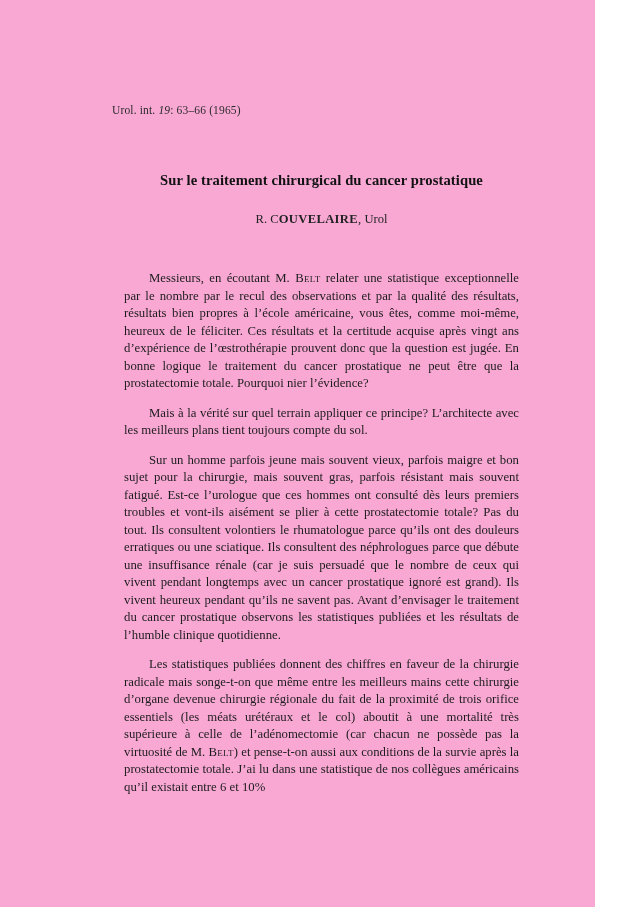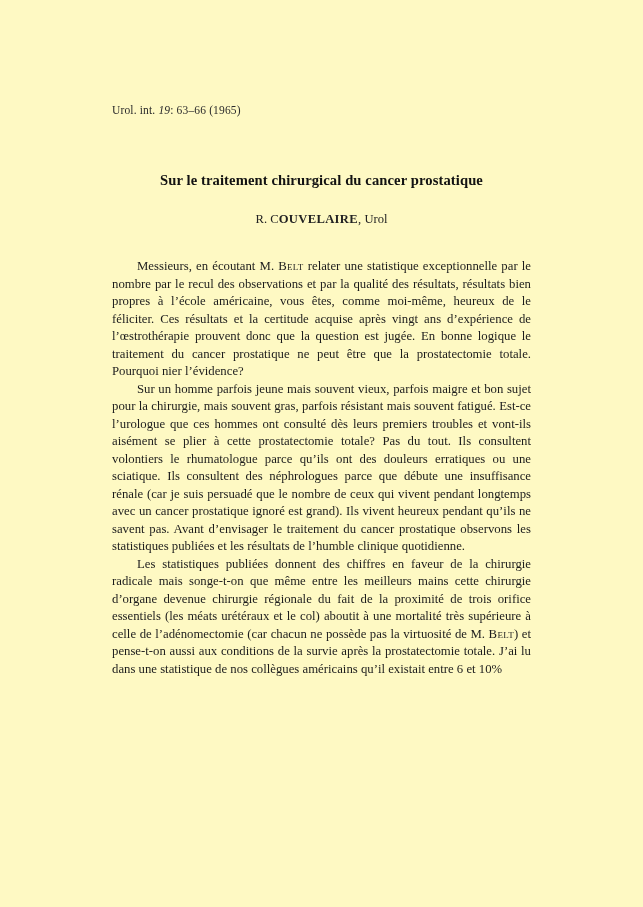--- a/index.html
+++ b/index.html
@@ -2,23 +2,23 @@
 <html><head>
 <meta charset="utf-8">
 <style>
   html, body {
     margin: 0;
     padding: 0;
     background: #ffffff;
   }
   .page {
     position: relative;
-    width: 643px;
+    width: 595px;
     height: 907px;
-    background: #fef9c3;
+    background: #f9a8d4;
     overflow: hidden;
     font-family: "Liberation Serif", "DejaVu Serif", serif;
     color: #1a1a1a;
   }
 
   
   .journal-line {
     position: absolute;
     left: 112px;
     top: 104px;
@@ -61,21 +61,21 @@
   }
 
   
   .body-column {
     position: absolute;
     left: 112px;
     top: 258px;
     width: 419px;
   }
   .body-column p {
-    margin: 0;
+    margin: 12px;
     text-indent: 25px;
     text-align: justify;
     font-size: 12.75px;
     line-height: 17.5px;
     color: #1c1c1c;
     hyphens: manual;
   }
   .body-column p .sc {
     font-variant: small-caps;
     letter-spacing: 0.3px;
@@ -94,17 +94,18 @@
   </div>
 
   <div class="article-title">Sur le traitement chirurgical du cancer prostatique</div>
 
   <div class="byline">
     <span>R. C</span><span class="smallcaps">OUVELAIRE</span><span>, Urol</span>
   </div>
 
   <div class="body-column">
       <p><span>Messieurs, en écoutant M. </span><span class="sc">Belt</span><span> relater une statistique exceptionnelle par le nombre par le recul des observations et par la qualité des résultats, résultats bien propres à l’école américaine, vous êtes, comme moi-même, heureux de le féliciter. Ces résultats et la certitude acquise après vingt ans d’expérience de l’œstrothérapie prouvent donc que la question est jugée. En bonne logique le traitement du cancer prostatique ne peut être que la prostatectomie totale. Pourquoi nier l’évidence?</span></p>
+      <p><span>Mais à la vérité sur quel terrain appliquer ce principe? L’architecte avec les meilleurs plans tient toujours compte du sol.</span></p>
       <p><span>Sur un homme parfois jeune mais souvent vieux, parfois maigre et bon sujet pour la chirurgie, mais souvent gras, parfois résistant mais souvent fatigué. Est-ce l’urologue que ces hommes ont consulté dès leurs premiers troubles et vont-ils aisément se plier à cette prostatectomie totale? Pas du tout. Ils consultent volontiers le rhumatologue parce qu’ils ont des douleurs erratiques ou une sciatique. Ils consultent des néphrologues parce que débute une insuffisance rénale (car je suis persuadé que le nombre de ceux qui vivent pendant longtemps avec un cancer prostatique ignoré est grand). Ils vivent heureux pendant qu’ils ne savent pas. Avant d’envisager le traitement du cancer prostatique observons les statistiques publiées et les résultats de l’humble clinique quotidienne.</span></p>
       <p><span>Les statistiques publiées donnent des chiffres en faveur de la chirurgie radicale mais songe-t-on que même entre les meilleurs mains cette chirurgie d’organe devenue chirurgie régionale du fait de la proximité de trois orifice essentiels (les méats urétéraux et le col) aboutit à une mortalité très supérieure à celle de l’adénomectomie (car chacun ne possède pas la virtuosité de M. </span><span class="sc">Belt</span><span>) et pense-t-on aussi aux conditions de la survie après la prostatectomie totale. J’ai lu dans une statistique de nos collègues américains qu’il existait entre 6 et 10%</span></p>
     </div>
 
 </div>
 
 </body></html>

